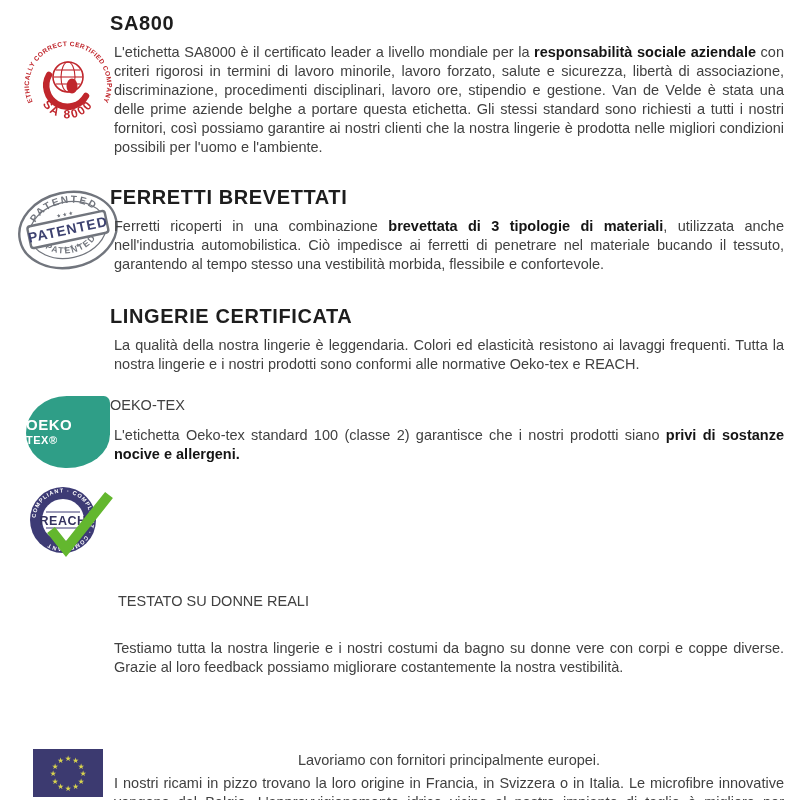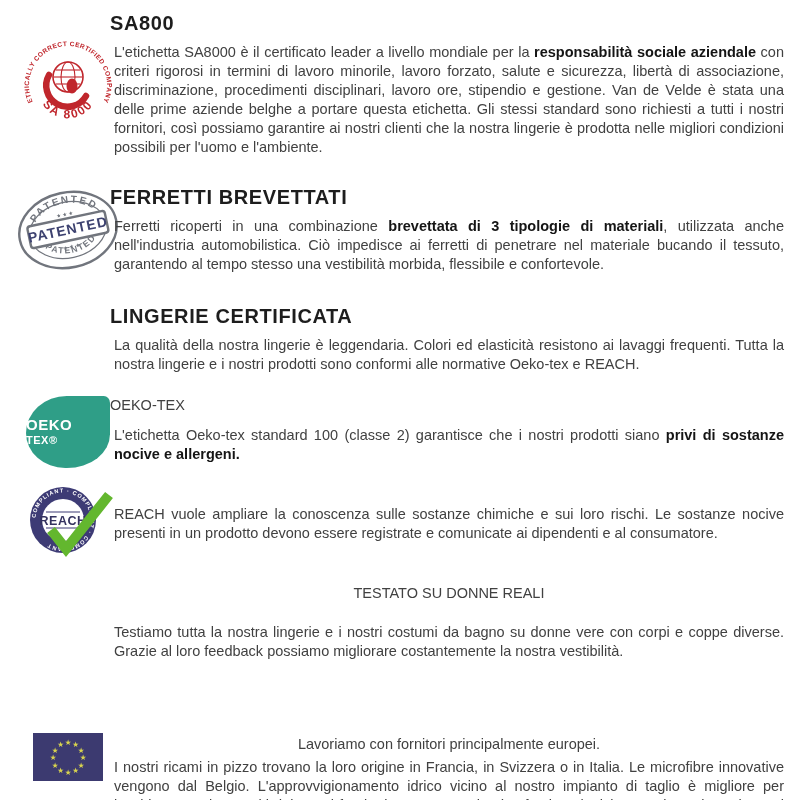--- a/index.html
+++ b/index.html
@@ -138,29 +138,26 @@
             <textPath href="#reach-ring" startOffset="2">COMPLIANT · COMPLIANT · COMPLIANT</textPath>
           </text>
           <circle cx="42" cy="38" r="21" fill="#ffffff"></circle>
           <line x1="25" y1="30" x2="59" y2="30" stroke="#3d3b75" stroke-width="1.2"></line>
           <line x1="25" y1="46" x2="59" y2="46" stroke="#3d3b75" stroke-width="1.2"></line>
           <text x="42" y="42.5" font-size="12.5" font-weight="800" fill="#34325f" letter-spacing="0.5" text-anchor="middle">REACH</text>
           <path d="M 30,48 L 45,67 L 88,13" fill="none" stroke="#63b72e" stroke-width="10" stroke-linejoin="miter"></path>
         </svg>
       </span>
     </div>
-    <div class="text-col">
-      <p class="body"><span>REACH vuole ampliare la conoscenza sulle sostanze chimiche e sui loro rischi. Le sostanze nocive presenti in un prodotto devono essere registrate e comunicate ai dipendenti e al consumatore.</span></p>
-    </div>
   </div>
 
   <div class="row row-testato-label">
     <div class="icon-col"></div>
     <div class="text-col">
-      <div class="label" style="margin:0;text-align:center;">TESTATO SU DONNE REALI</div>
+      <div class="label" style="margin:8px;">TESTATO SU DONNE REALI</div>
     </div>
   </div>
 
   <div class="row row-testato-para">
     <div class="icon-col"></div>
     <div class="text-col">
       <p class="body"><span>Testiamo tutta la nostra lingerie e i nostri costumi da bagno su donne vere con corpi e coppe diverse. Grazie al loro feedback possiamo migliorare costantemente la nostra vestibilità.</span></p>
     </div>
   </div>
 

